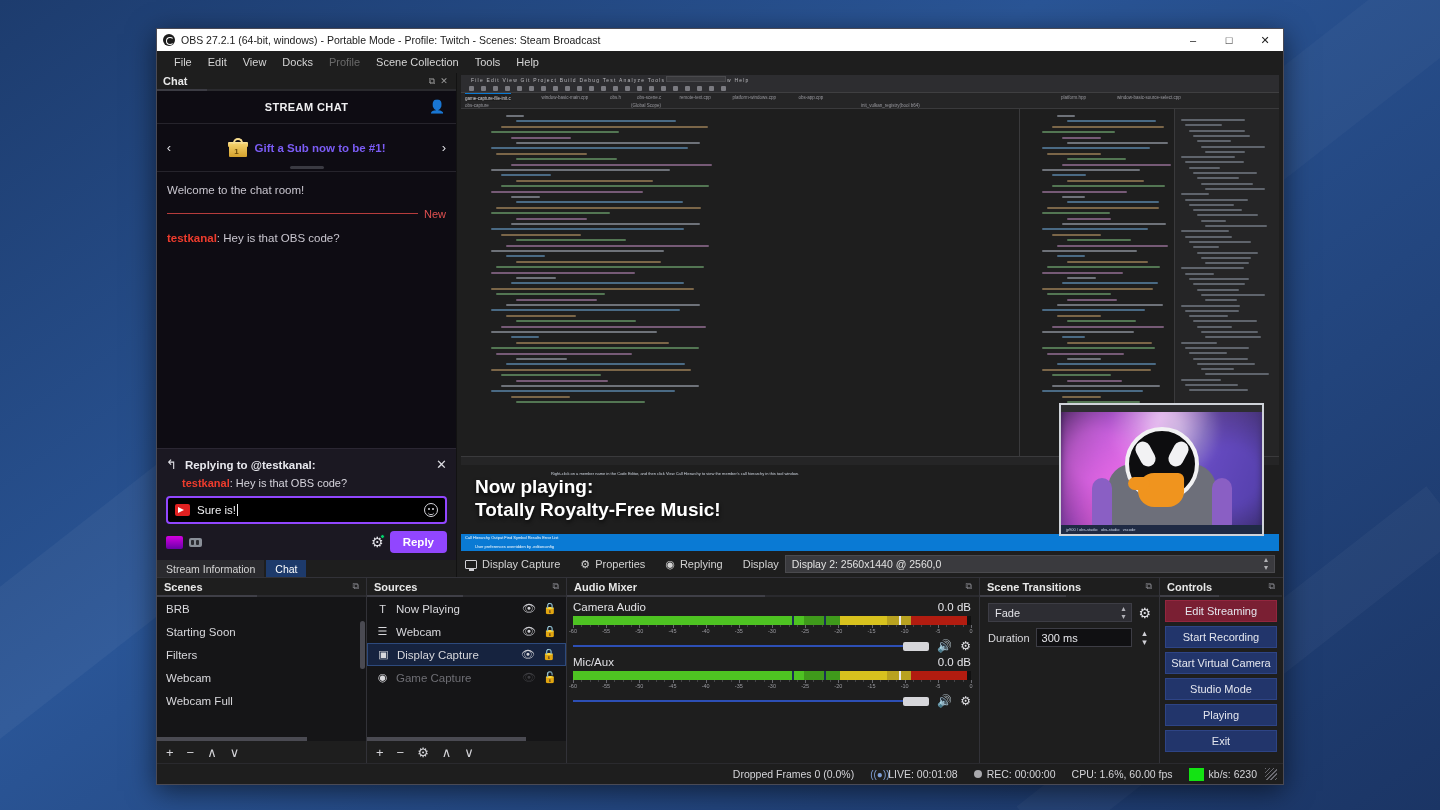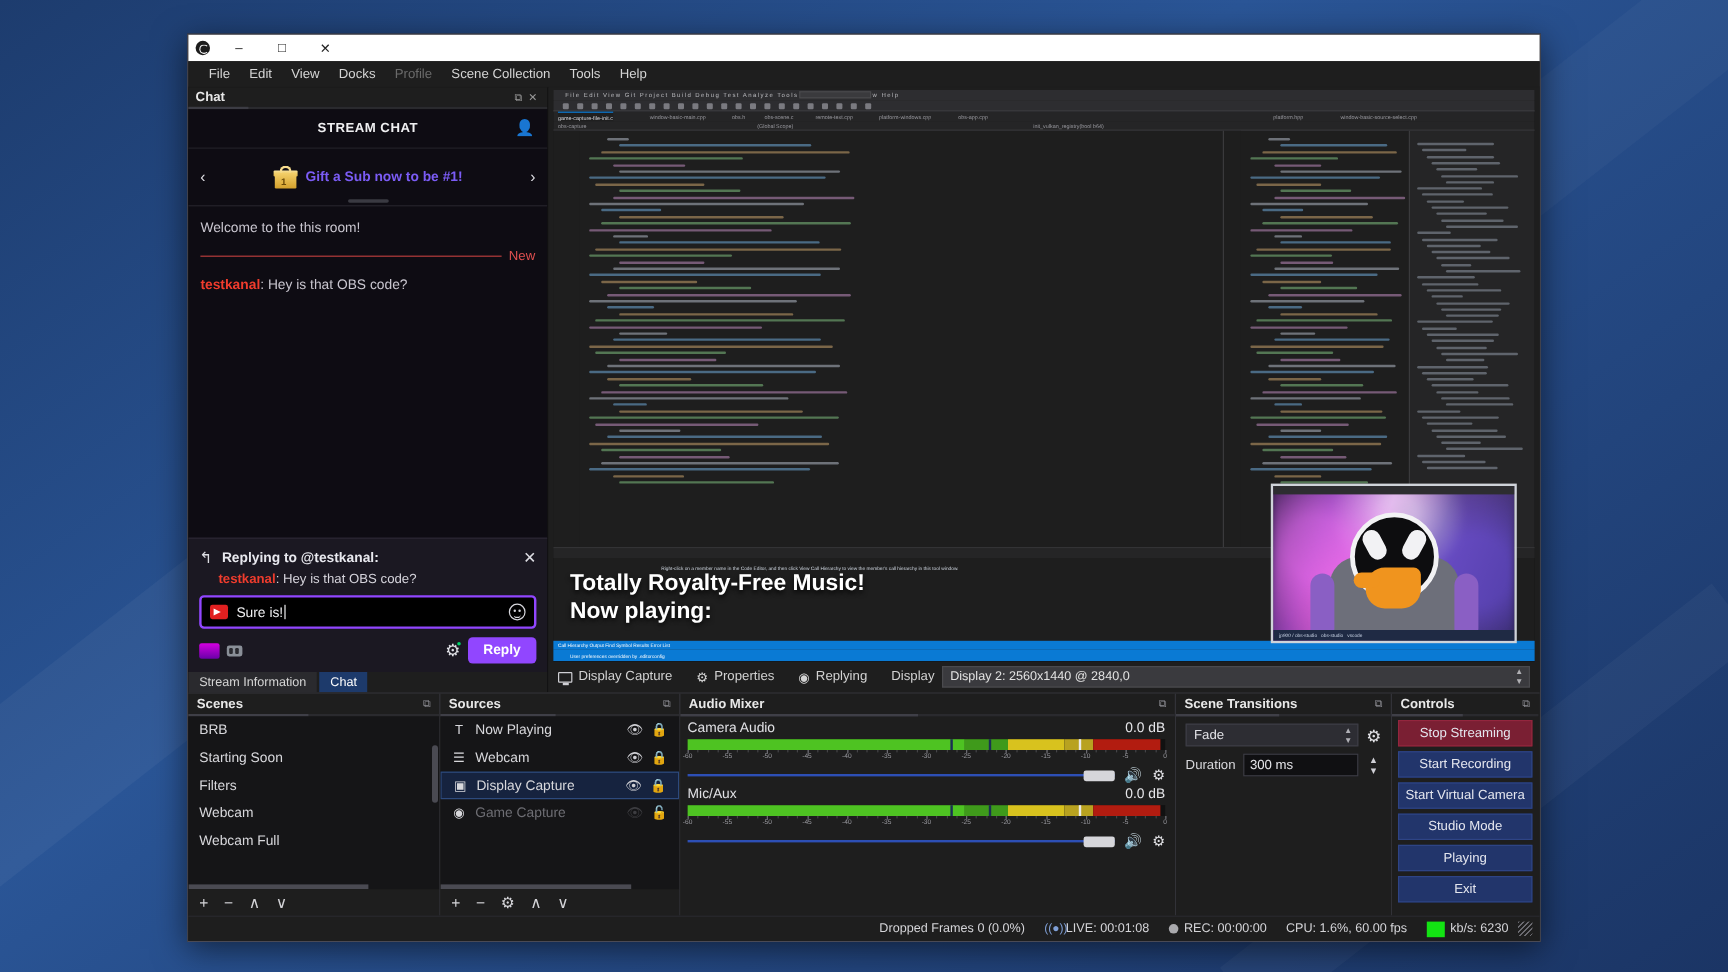--- a/index.html
+++ b/index.html
@@ -283,20 +283,21 @@
 <body>
 
 <div class="desk-streak s1"></div>
 <div class="desk-streak s2"></div>
 <div class="desk-streak s3"></div>
 
 <div id="obs-window">
 
   <div class="titlebar">
     <div class="obs-logo"></div>
+    <div class="ttl">OBS 27.2.1 (64-bit, windows) - Portable Mode - Profile: Twitch - Scenes: Steam Broadcast</div>
     <div class="wbtns">
       <div class="wbtn">–</div>
       <div class="wbtn">□</div>
       <div class="wbtn close">✕</div>
     </div>
   </div>
 
   <div class="menubar" id="menubar">
       <div class="menu-item">File</div>
       <div class="menu-item">Edit</div>
@@ -336,21 +337,21 @@
                   <div class="bow"></div>
                 <div class="num">1</div>
               </div>
               <div class="ptext">Gift a Sub now to be #1!</div>
             </div>
             <div class="arrow">›</div>
             <div class="drag"></div>
           </div>
 
           <div class="msgs" id="chat-messages">
-              <div class="msg">Welcome to the this room!</div>
+              <div class="msg">Welcome to the chat room!</div>
               <div class="newline">
                 <div class="ln"></div>
                 <div class="lbl">New</div>
               </div>
               <div class="msg"><span class="user">testkanal</span><span>: Hey is that OBS code?</span></div>
             </div>
 
           <div class="composer">
             <div class="reply-head">
               <div class="back">↰</div>
@@ -605,22 +606,22 @@
               <div class="ide-blue">
                 <div class="tiny" style="position:absolute;left:4px;top:1px;color:#fff;" id="ide-bot-tabs">Call Hierarchy   Output   Find Symbol Results   Error List</div>
               </div>
               <div class="ide-status">
                 <div class="tiny" style="position:absolute;left:14px;top:2.5px;color:#fff;">User preferences overridden by .editorconfig</div>
               </div>
             </div>
           </div>
 
           <div class="nowplaying">
+            <div>Now playing:</div>
             <div>Totally Royalty-Free Music!</div>
-            <div>Now playing:</div>
           </div>
 
           <div class="webcam">
             <div class="blurlights"></div>
             <div class="chair"></div>
             <div class="obs-face">
               <div class="a1"></div>
                 <div class="a2"></div>
                 <div class="a3"></div>
             </div>
@@ -640,21 +641,21 @@
           <div class="pt-item">
             <span>⚙</span>
             <span>Properties</span>
           </div>
           <div class="pt-item">
             <span>◉</span>
             <span>Replying</span>
           </div>
           <div class="pt-item" style="margin-right:6px">Display</div>
           <div class="pt-select">
-            <span>Display 2: 2560x1440 @ 2840,0</span>
+            <span>Display 2: 2560x1440 @ 2560,0</span>
             <span class="spin">▴<br>▾</span>
           </div>
         </div>
       </div>
     </div>
 
     <div class="lower">
 
       <div class="panel p-scenes">
         <div class="p-head">
@@ -965,21 +966,21 @@
         </div>
       </div>
 
       <div class="panel p-controls">
         <div class="p-head">
           <div class="t">Controls</div>
           <div class="ic">⧉</div>
         </div>
         <div class="p-underline"></div>
         <div class="ctl-body" id="ctl-body">
-            <div class="ctl-btn stop">Stop Streaming</div>
+            <div class="ctl-btn stop">Edit Streaming</div>
             <div class="ctl-btn">Start Recording</div>
             <div class="ctl-btn">Start Virtual Camera</div>
             <div class="ctl-btn">Studio Mode</div>
             <div class="ctl-btn">Playing</div>
             <div class="ctl-btn">Exit</div>
           </div>
       </div>
     </div>
 
     <div class="statusbar">

